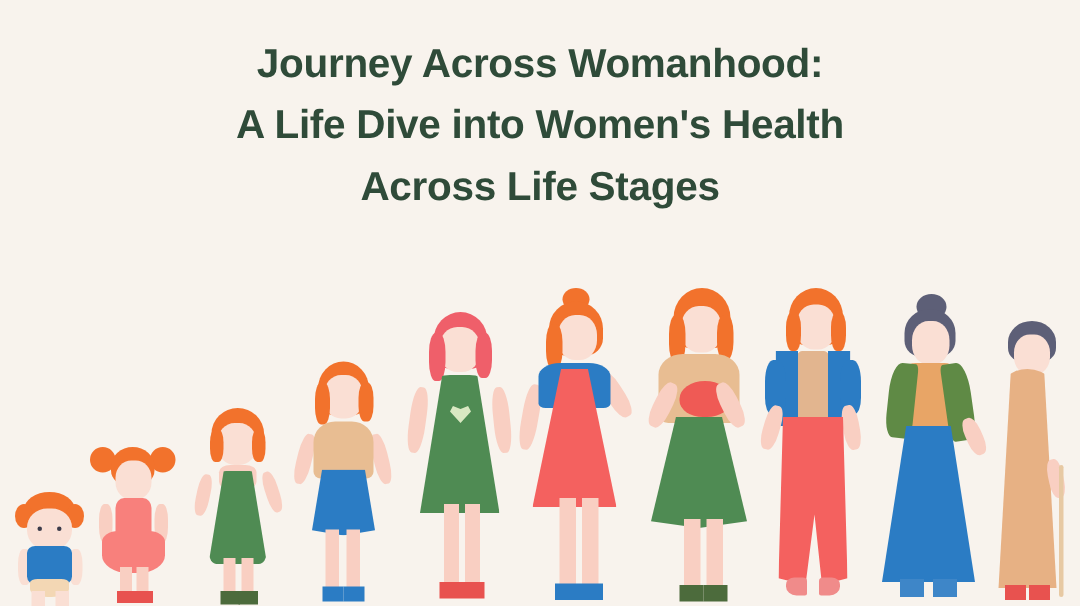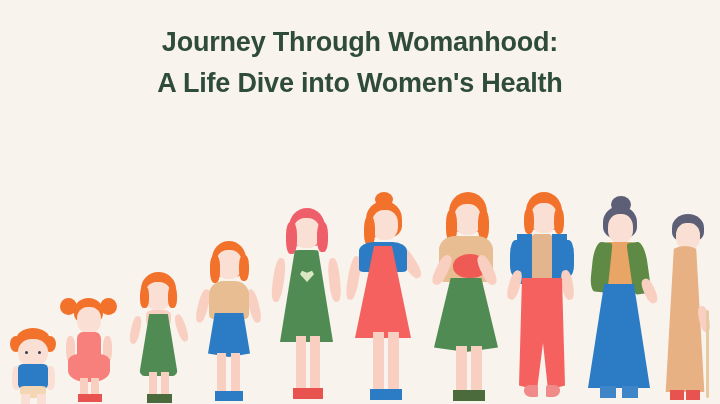--- a/index.html
+++ b/index.html
@@ -30,22 +30,23 @@
   }
   .figure{position:absolute;bottom:0;}
   .figure *{position:absolute;box-sizing:border-box;}
 </style>
 </head>
 <body style="background: rgb(248, 243, 237);">
 
 <div id="slide" style="background: rgb(248, 243, 237);">
 
   <div id="title-block" style="color: rgb(47, 75, 57);">
-    <span class="tline">Journey Through Womanhood:</span>
+    <span class="tline">Journey Across Womanhood:</span>
     <span class="tline">A Life Dive into Women's Health</span>
+    <span class="tline">Across Life Stages</span>
   </div>
 
   <div id="figures">
 
     <div class="figure" style="left:6px;width:56px;height:76px;">
       <div style="left:10px;top:0;width:34px;height:24px;background:#f2722c;border-radius:50% 50% 42% 42%;"></div>
       <div style="left:4px;top:8px;width:12px;height:16px;background:#f2722c;border-radius:50%;"></div>
       <div style="left:38px;top:8px;width:12px;height:16px;background:#f2722c;border-radius:50%;"></div>
       <div style="left:12px;top:11px;width:30px;height:28px;background:#fadfd4;border-radius:45% 45% 48% 48%;"></div>
       <div style="left:19px;top:23px;width:3px;height:3px;background:#3b3b4a;border-radius:50%;"></div>

